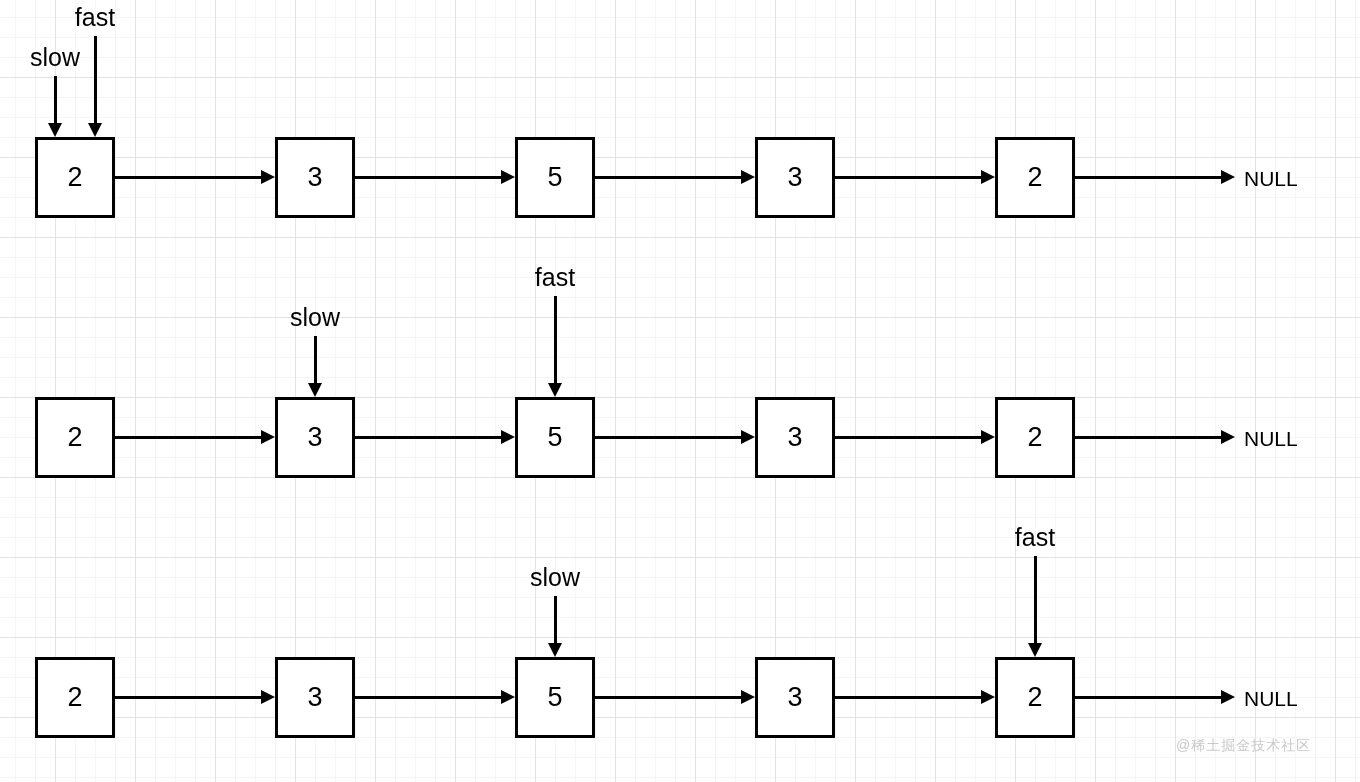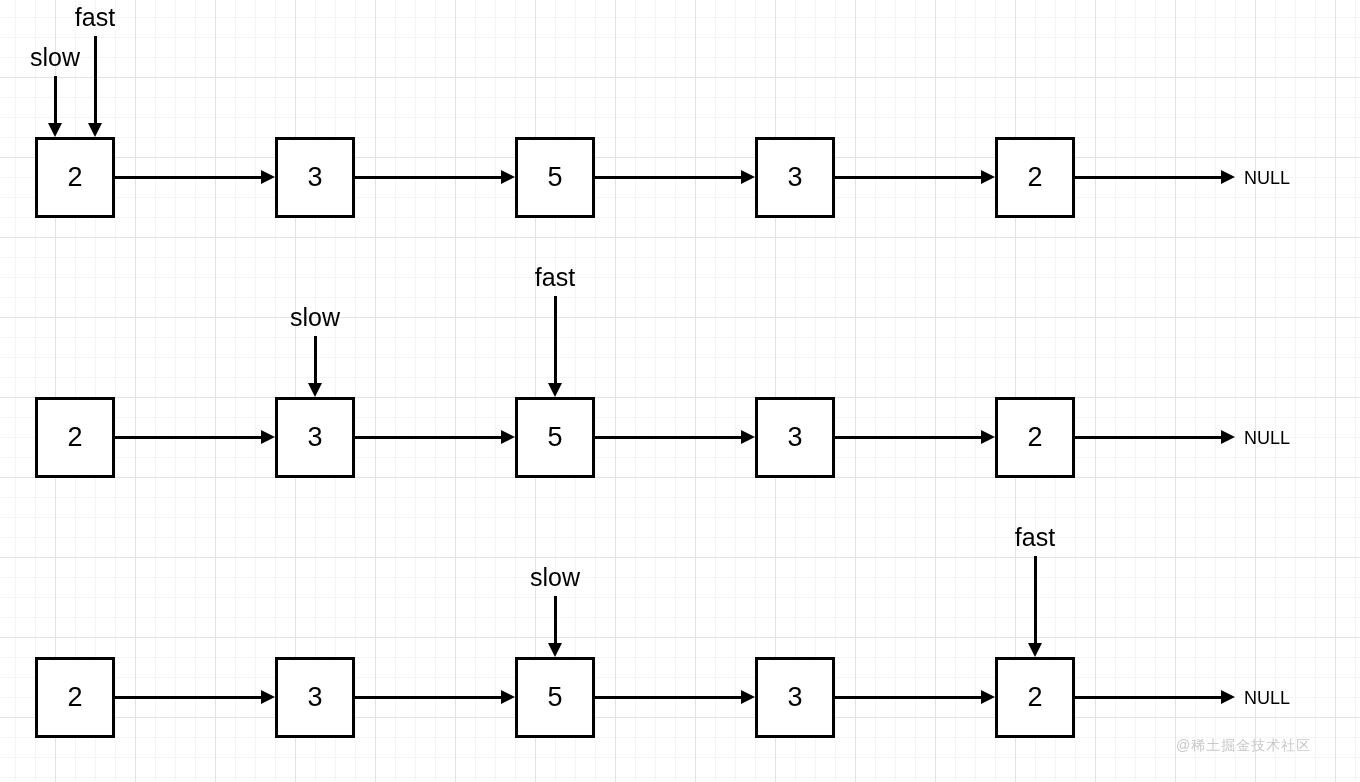--- a/index.html
+++ b/index.html
@@ -36,21 +36,21 @@
     border-bottom:7.5px solid transparent;
   }
   .v-arrow{position:absolute;width:3px;background:#000;}
   .v-arrow::after{
     content:"";position:absolute;top:100%;left:-6px;
     border-top:14px solid #000;
     border-left:7.5px solid transparent;
     border-right:7.5px solid transparent;
   }
   .ptr-label{position:absolute;width:120px;text-align:center;font-size:25px;line-height:30px;}
-  .null-label{position:absolute;font-size:18px;line-height:31px;}
+  .null-label{position:absolute;font-size:21px;line-height:31px;}
   .watermark{position:absolute;left:1176px;top:737px;font-size:14px;color:#c9c9c9;letter-spacing:1px;}
 </style>
 </head>
 <body>
 
 <div class="canvas">
 
   <div>
     <div class="node" style="left:35px;top:137px">
         <span>2</span>

